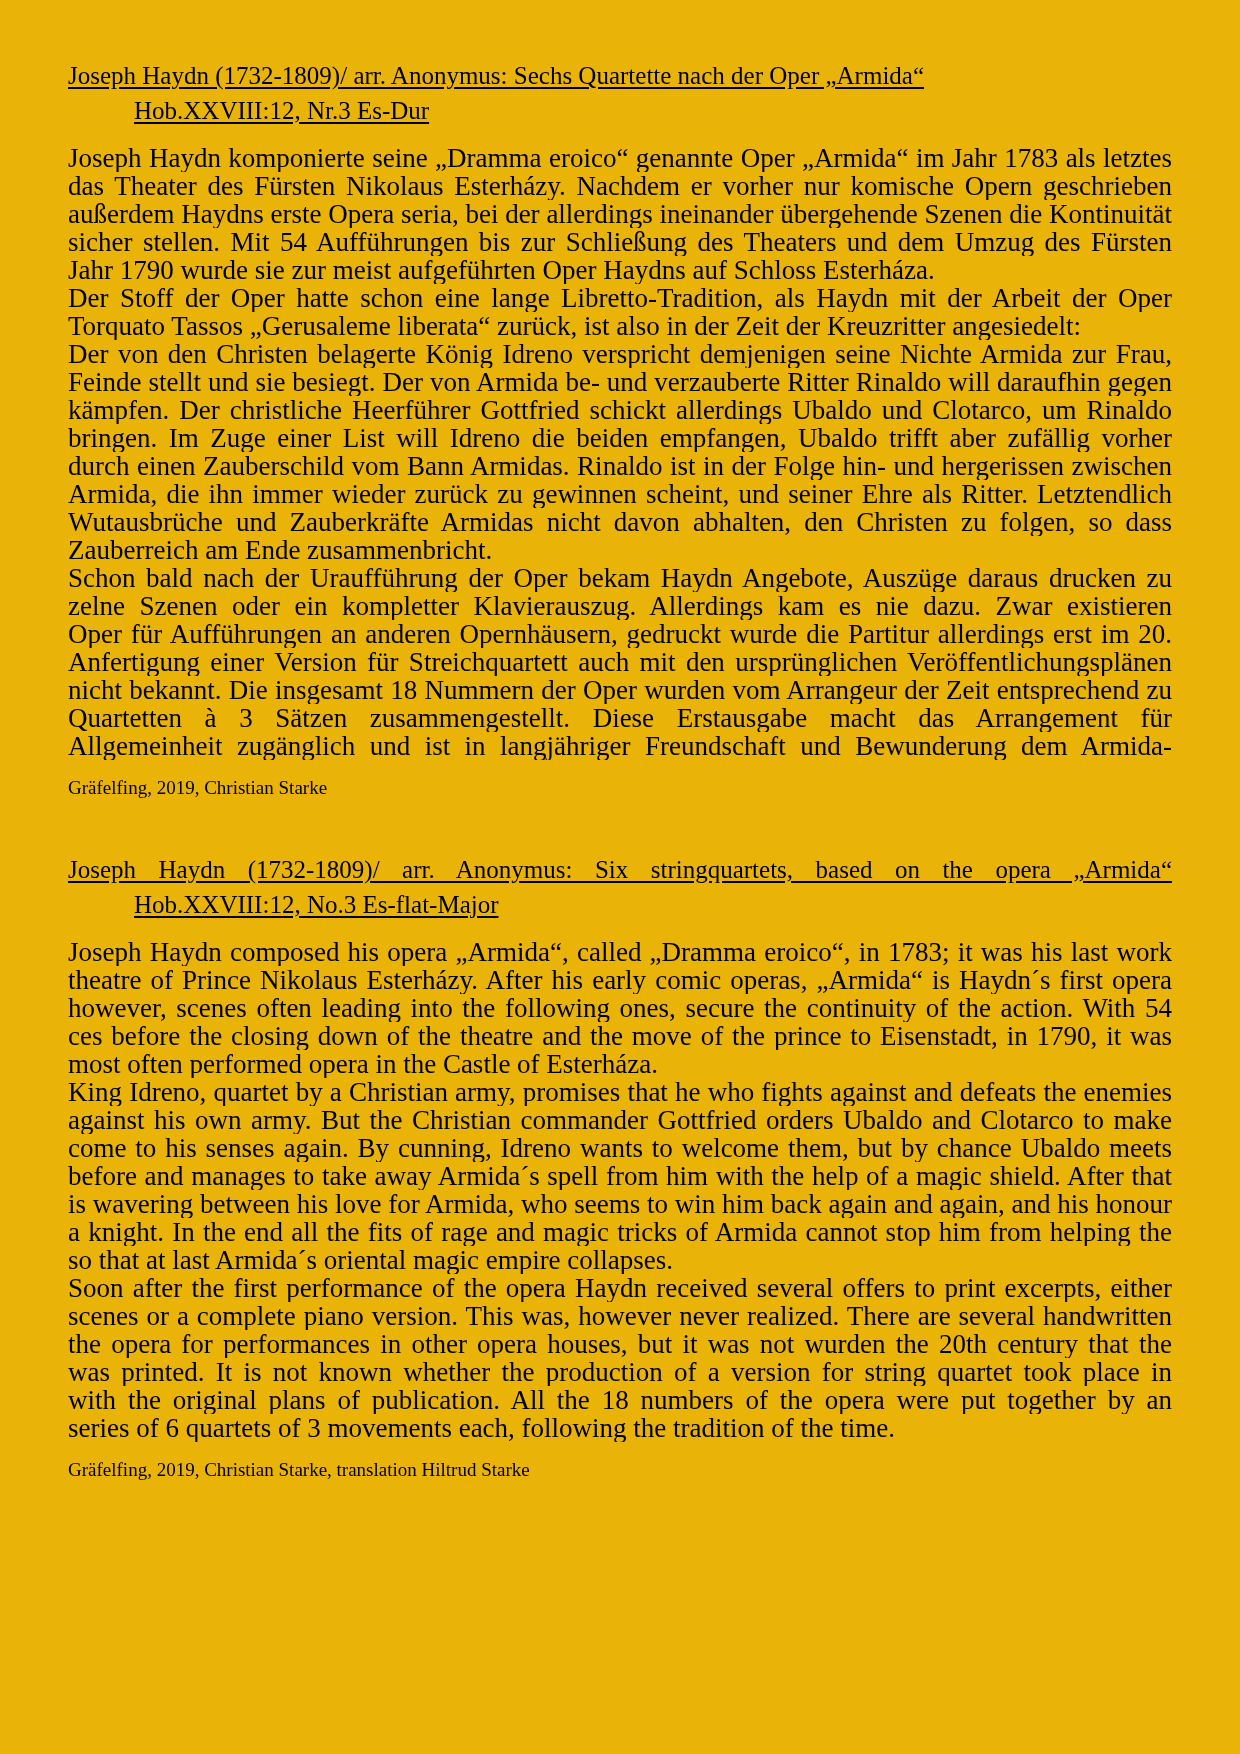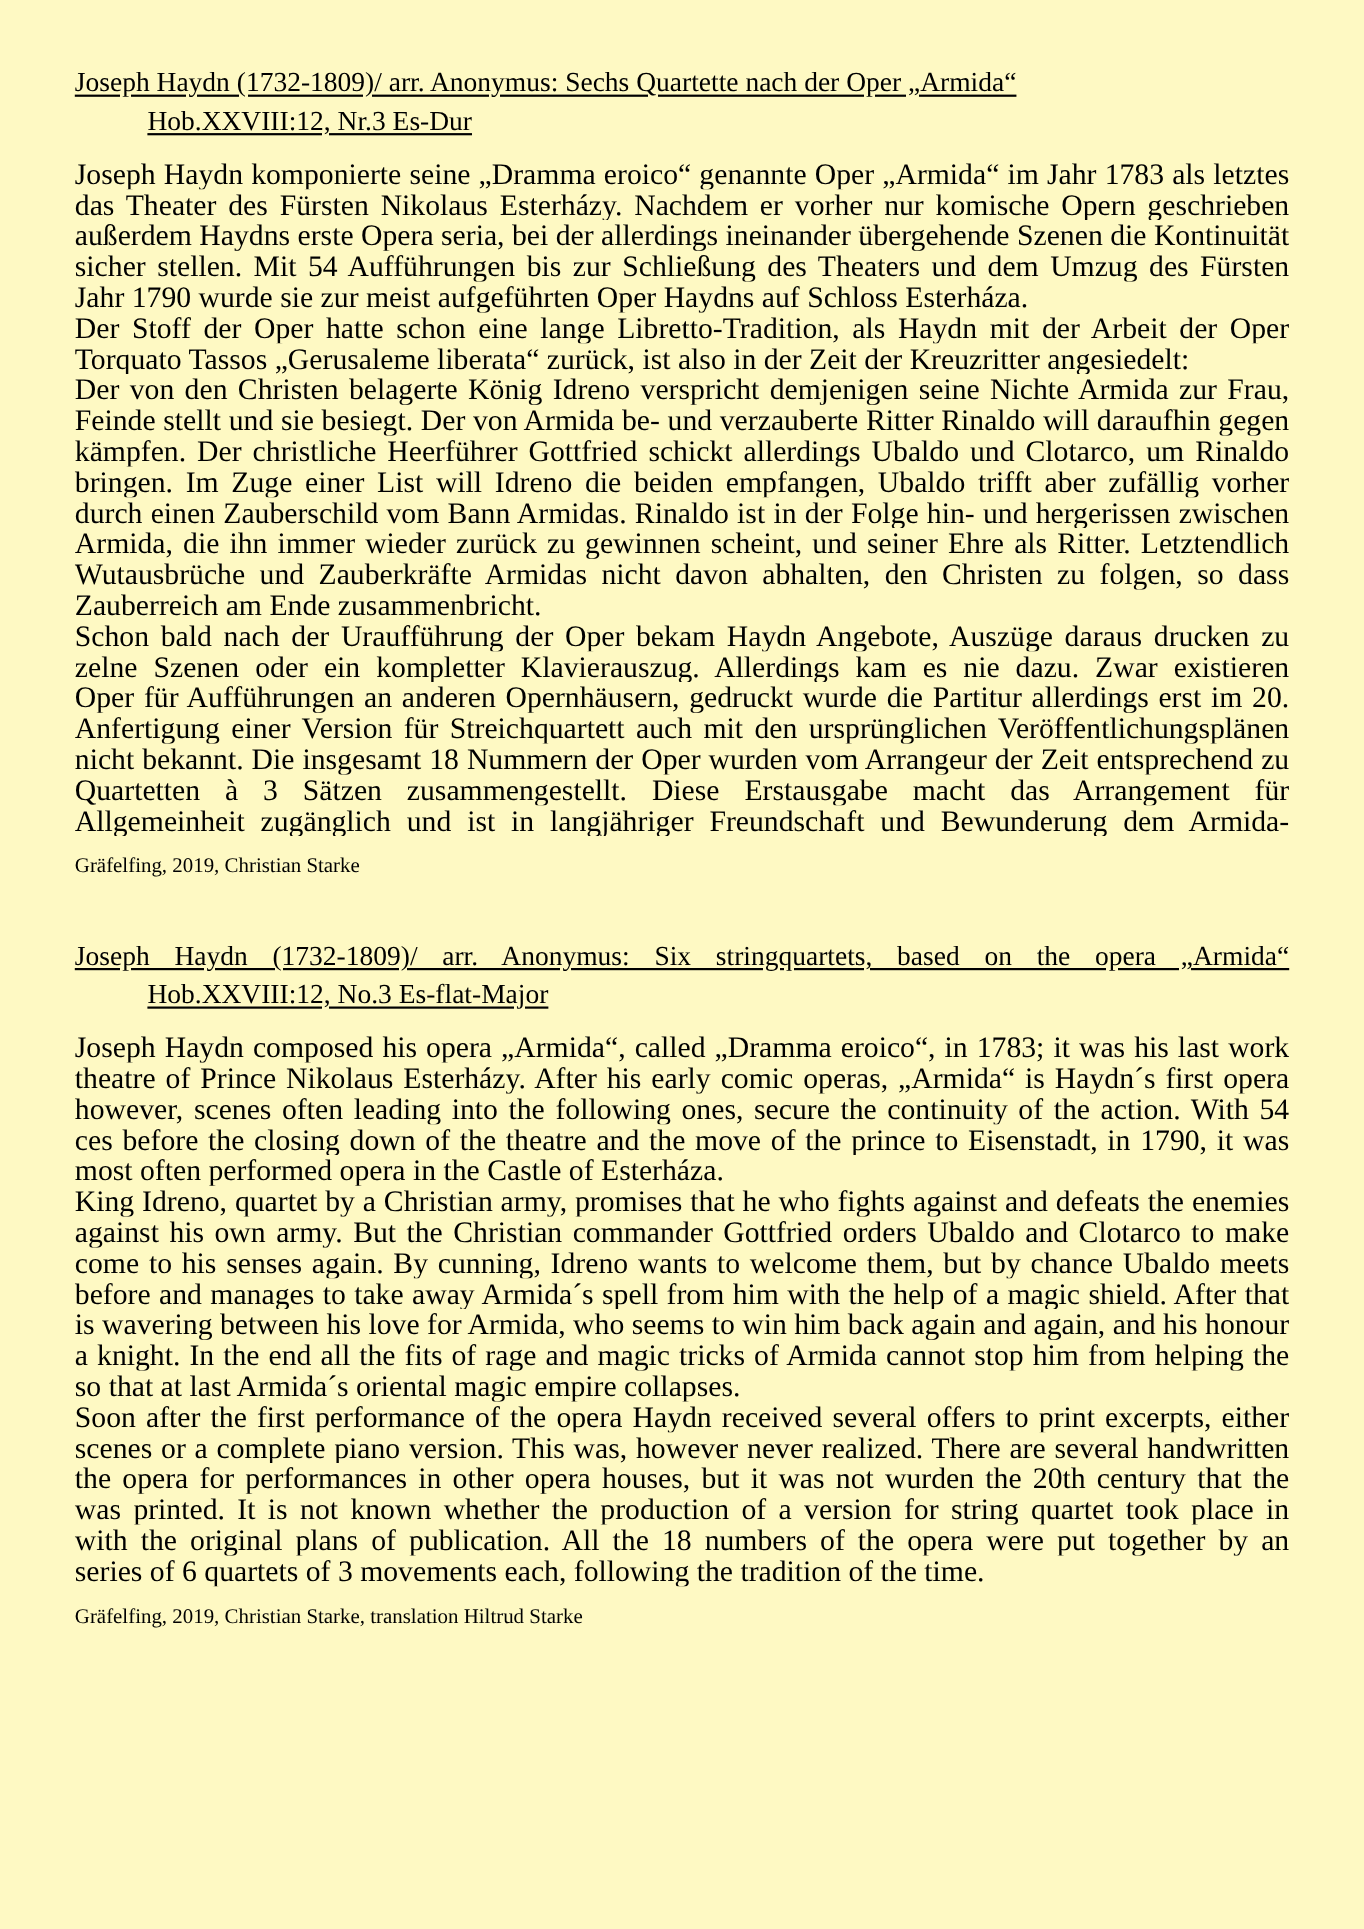--- a/index.html
+++ b/index.html
@@ -12,21 +12,21 @@
     height: 1754px;
     font-family: "Liberation Serif", "DejaVu Serif", serif;
     color: #000000;
     overflow: hidden;
   }
   .page {
     box-sizing: border-box;
     width: 1240px;
     height: 1754px;
     padding: 58px 68px 0 68px;
-    background: #fef9c3;
+    background: #eab308;
   }
   .title {
     font-size: 25px;
     line-height: 35px;
   }
   .title-line {
     text-decoration: underline;
     text-underline-offset: 3px;
   }
   .title-line.indent {

